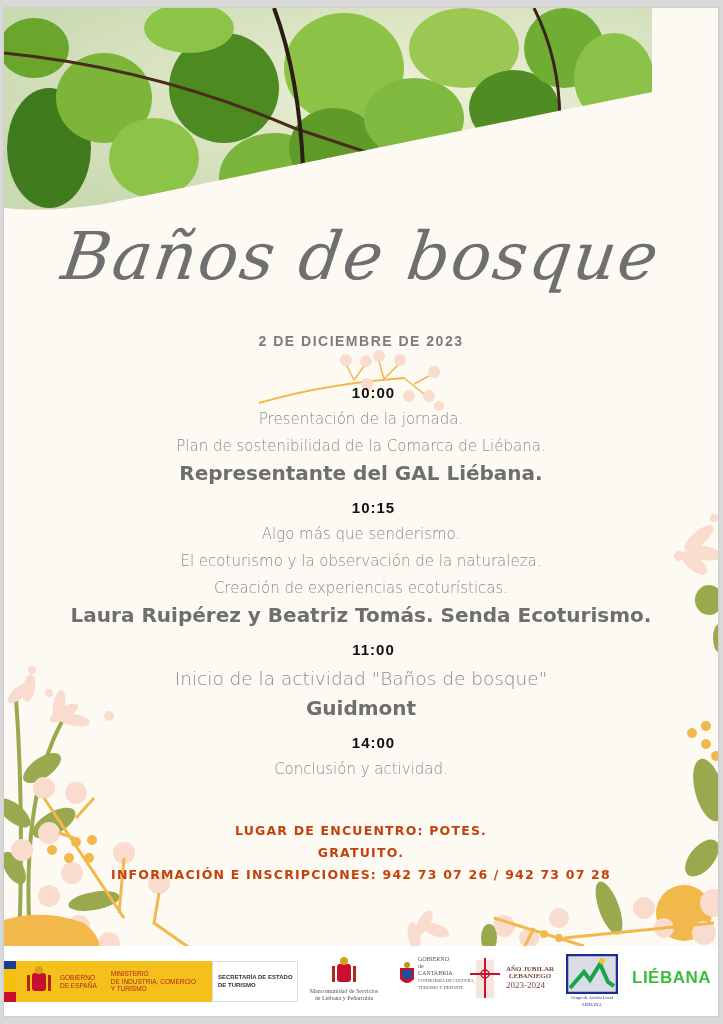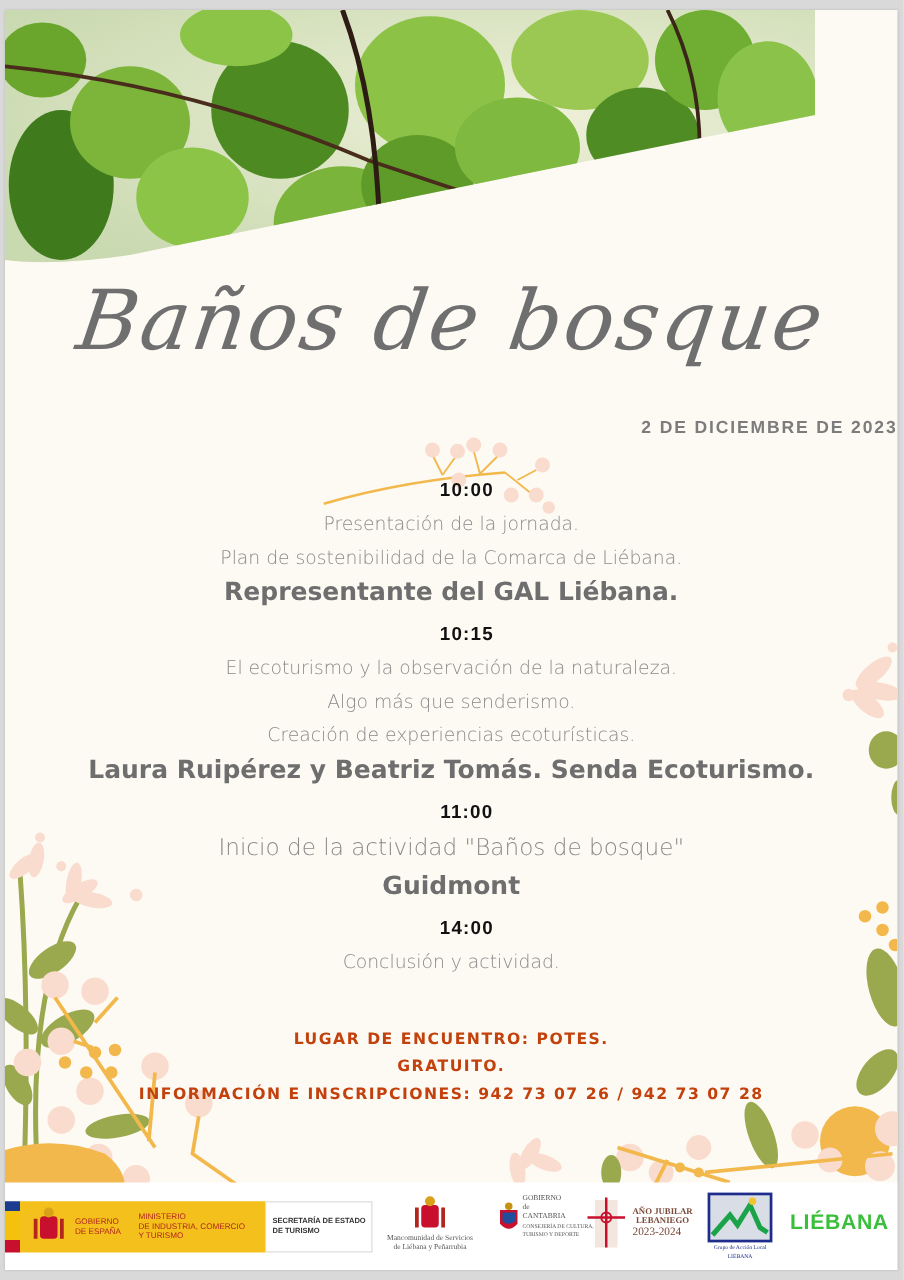--- a/index.html
+++ b/index.html
@@ -1,20 +1,20 @@
 <!DOCTYPE html>
 <html><head>
 <meta charset="utf-8">
 <style>
   html, body { margin:0; padding:0; }
   body { width:723px; height:1024px; background:#d9d9d9; position:relative; overflow:hidden; font-family:"DejaVu Sans", sans-serif; }
   .page { position:absolute; left:4px; top:8px; width:714px; height:1008px; background:#fdfaf4; overflow:hidden; box-shadow:0 0 2px rgba(0,0,0,0.15); }
   .hero { position:absolute; left:0; top:0; width:714px; height:210px; }
   .title { position:absolute; left:0; top:210px; width:714px; text-align:center; font-family:"DejaVu Serif", serif; font-style:italic; font-size:66px; color:#6f6f6f; letter-spacing:2px; transform:skewX(-8deg); }
-  .date { position:absolute; top:325px; left:0; width:714px; text-align:right; font-family:"Liberation Sans", sans-serif; font-weight:bold; font-size:14px; letter-spacing:1.5px; color:#7c7c7c; }
+  .date { position:absolute; top:325px; left:0; width:714px; text-align:center; font-family:"Liberation Sans", sans-serif; font-weight:bold; font-size:14px; letter-spacing:1.5px; color:#7c7c7c; }
   .sprig { position:absolute; left:250px; top:338px; }
   .schedule { position:absolute; left:0; top:372px; width:714px; text-align:center; }
   .time { font-family:"Liberation Sans", sans-serif; font-weight:bold; font-size:15px; letter-spacing:1px; color:#111; margin:0; height:26px; line-height:26px;padding-left:25px; }
   .line { font-family:"DejaVu Sans", sans-serif; font-size:15px; color:#8a8a8a; height:27px; line-height:27px; margin:0; font-weight:300; }
   .line.big { font-size:18.5px; height:32px; line-height:32px; }
   .speaker { font-family:"DejaVu Sans", sans-serif; font-weight:bold; font-size:20px; color:#6e6e6e; height:27px; line-height:27px; margin:0; }
   .gap { height:8px; }
   .info { position:absolute; left:0; top:812px; width:714px; text-align:center; }
   .info p { margin:0; font-family:"DejaVu Sans", sans-serif; font-weight:bold; font-size:12.5px; letter-spacing:1.2px; color:#c2410c; height:22px; line-height:22px; }
   .deco { position:absolute; }
@@ -87,22 +87,22 @@
   <div class="schedule">
     <div>
       <p class="time">10:00</p>
       <p class="line">Presentación de la jornada.</p>
       <p class="line">Plan de sostenibilidad de la Comarca de Liébana.</p>
       <p class="speaker">Representante del GAL Liébana.</p>
     </div>
     <div class="gap"></div>
     <div>
       <p class="time">10:15</p>
+      <p class="line">Algo más que senderismo.</p>
       <p class="line">El ecoturismo y la observación de la naturaleza.</p>
-      <p class="line">Algo más que senderismo.</p>
       <p class="line">Creación de experiencias ecoturísticas.</p>
       <p class="speaker">Laura Ruipérez y Beatriz Tomás. Senda Ecoturismo.</p>
     </div>
     <div class="gap"></div>
     <div>
       <p class="time">11:00</p>
       <p class="line big">Inicio de la actividad "Baños de bosque"</p>
       <p class="speaker">Guidmont</p>
     </div>
     <div class="gap"></div>

